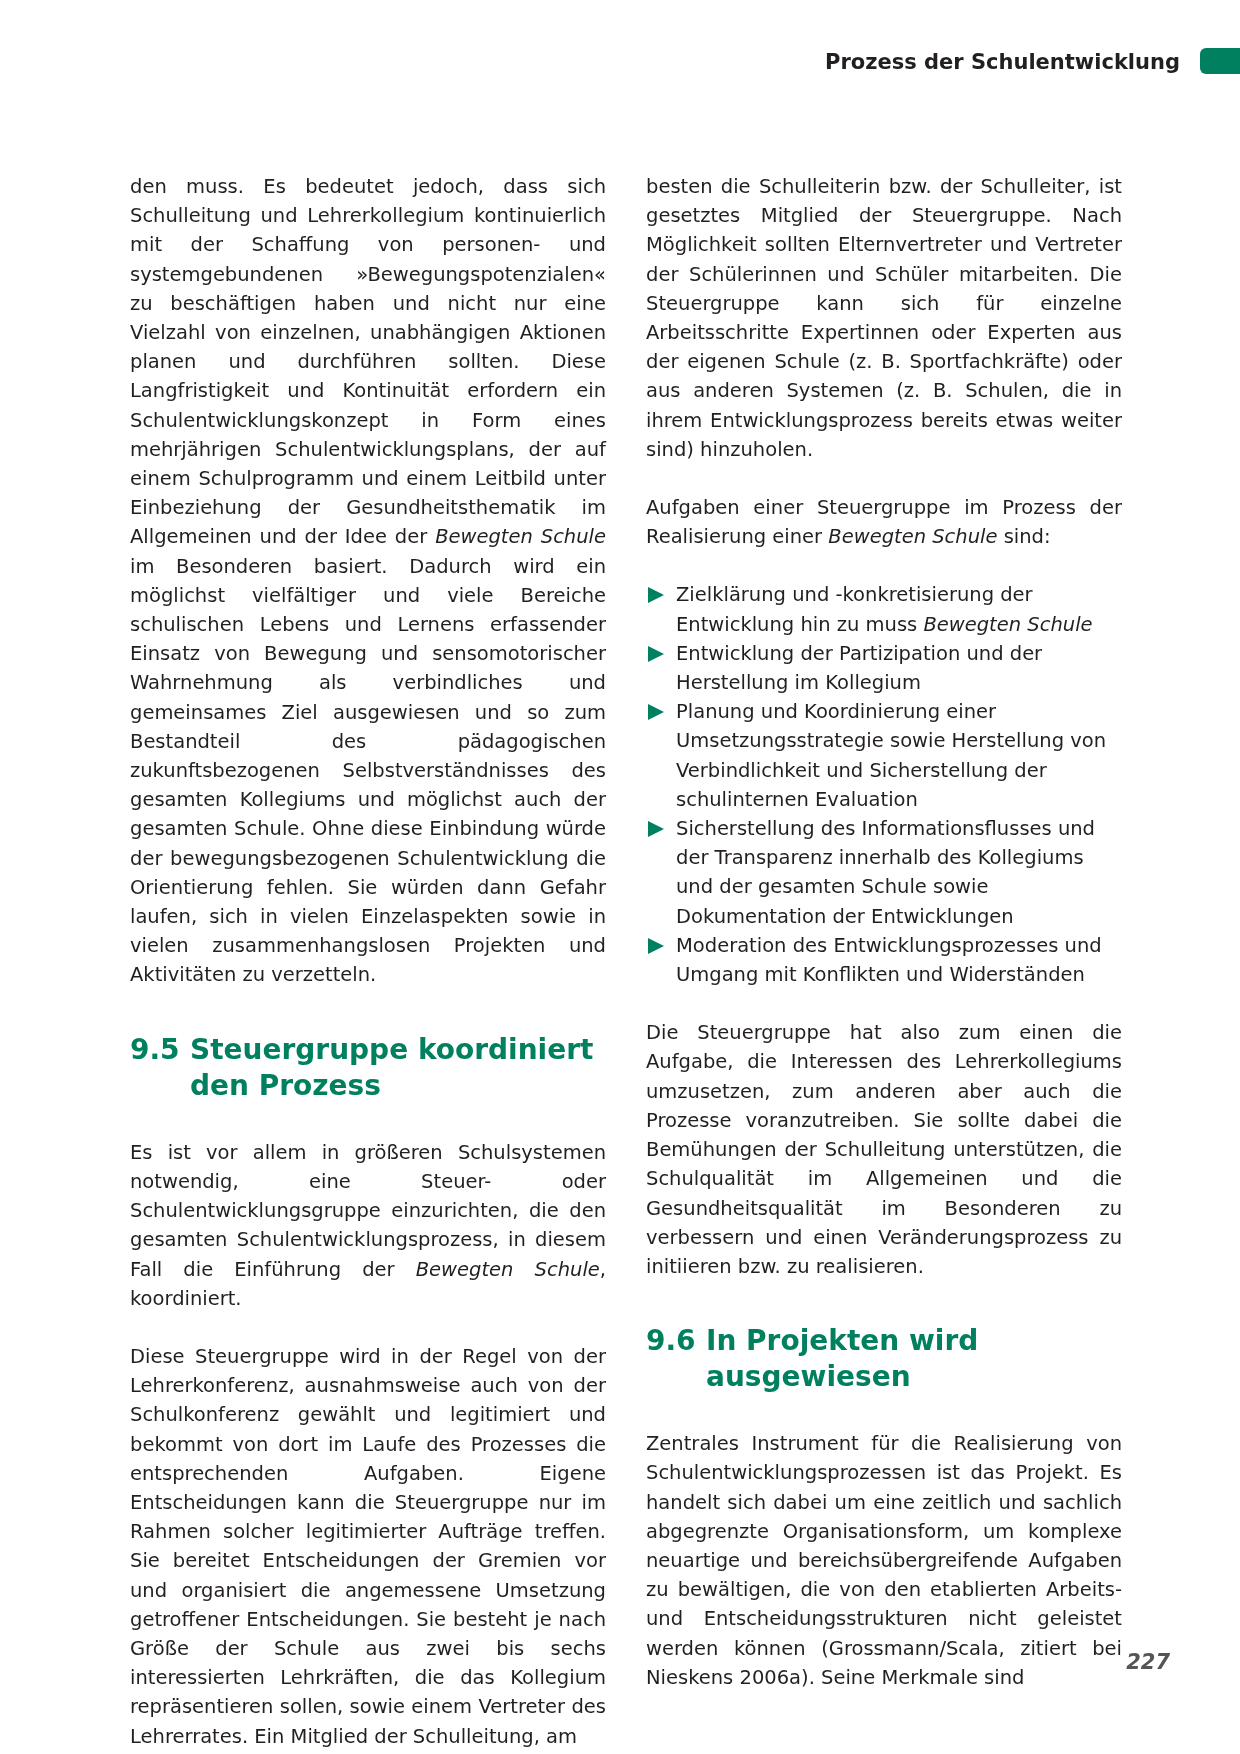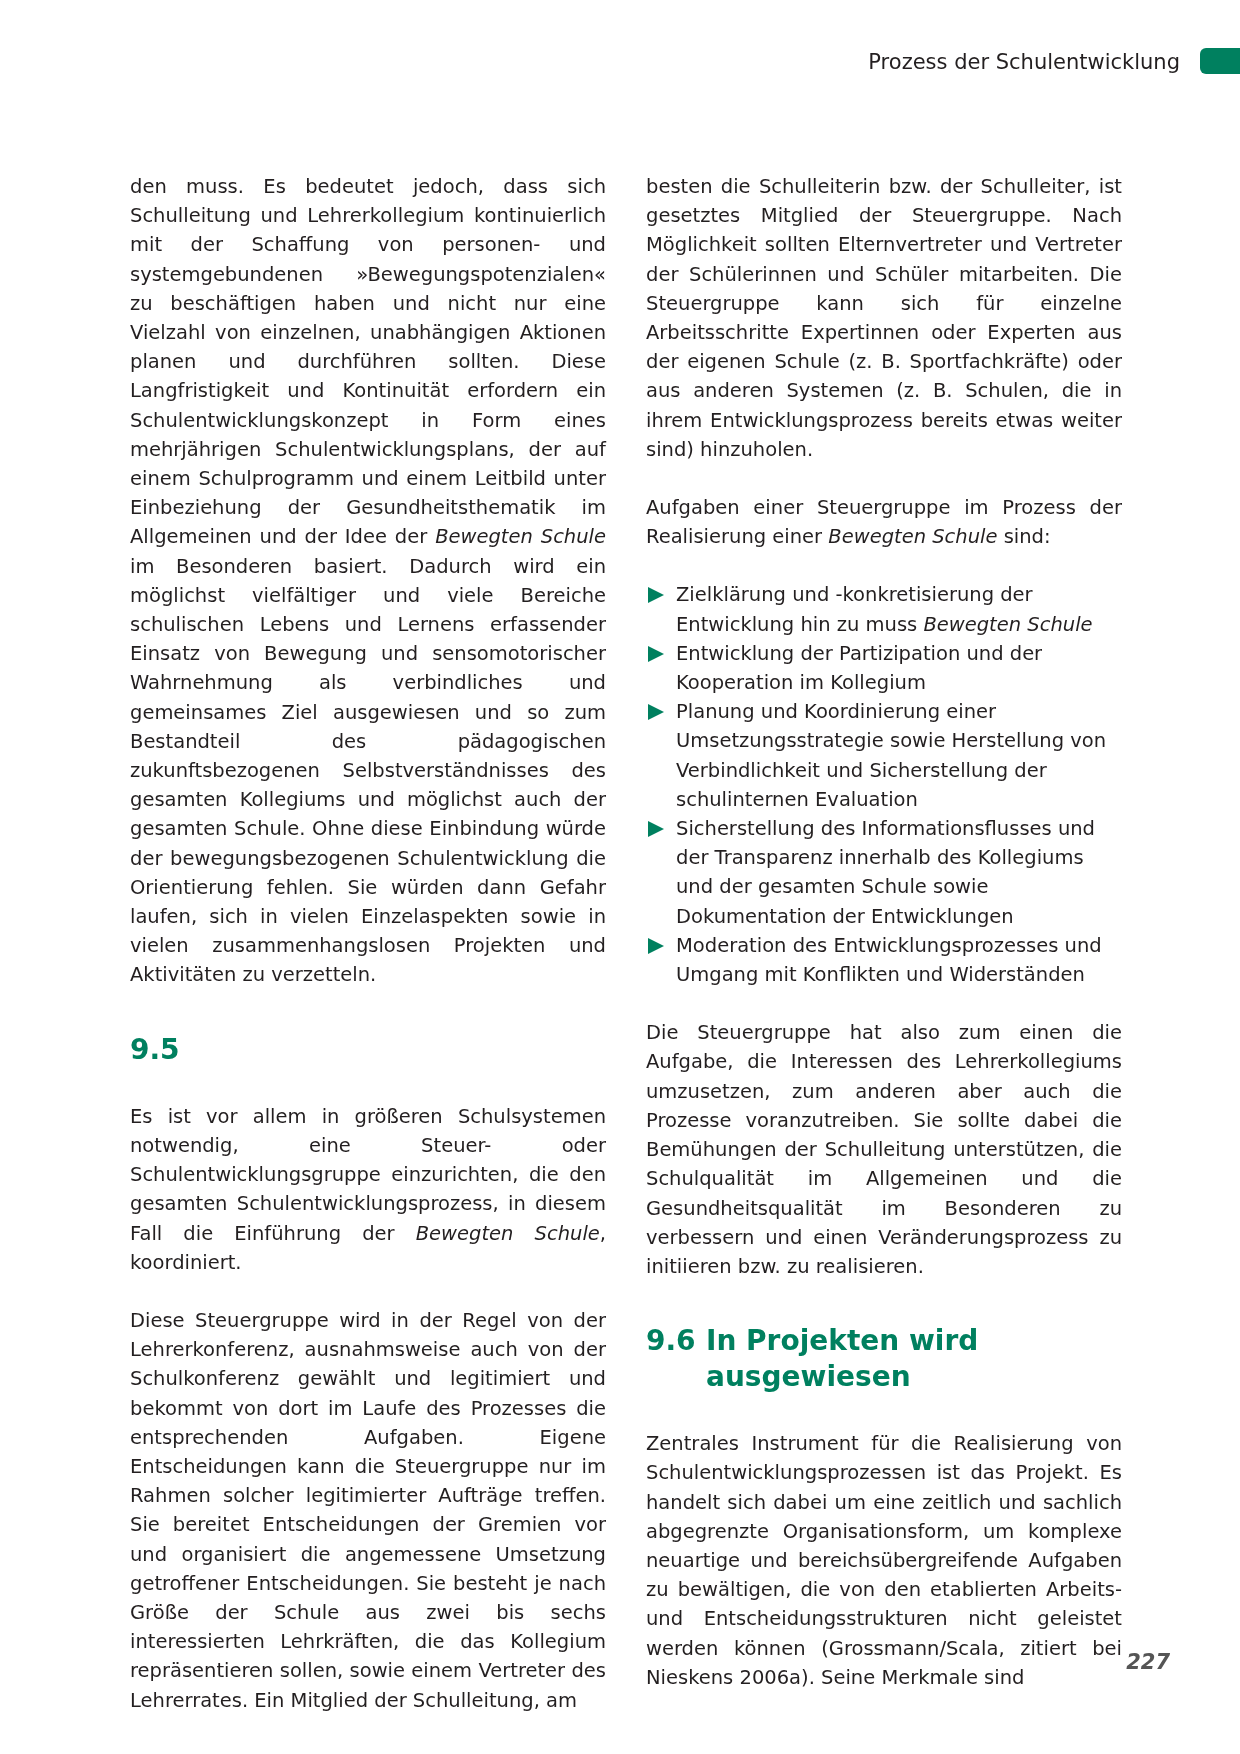--- a/index.html
+++ b/index.html
@@ -1,18 +1,18 @@
 <!DOCTYPE html>
 <html><head>
 <meta charset="utf-8">
 <style>
   html, body { margin:0; padding:0; background:#fff; }
   body { width:1240px; height:1754px; position:relative; overflow:hidden;
          font-family:"DejaVu Sans", sans-serif; color:#231f20; }
-  .running-head { position:absolute; top:50px; right:60px; font-size:21px; color:#231f20; }
+  .running-head { position:absolute; top:50px; right:60px; font-size:21px; color:#231f20;font-weight:bold; }
   .head-tab { position:absolute; top:48px; right:0; width:40px; height:26px; background:#00805f; border-radius:6px 0 0 6px; }
   .col { position:absolute; top:160px; width:476px; font-size:19.5px; line-height:29.2px; }
   .col.left { left:130px; }
   .col.right { left:646px; }
   p { margin:12px 0 29px 0; text-align:justify; hyphens:manual; }
   em { font-style:italic; }
   h2 { color:#00805f; font-size:28px; line-height:36px; margin:42px 0 34px 0; font-weight:bold; display:flex; }
   h2 .num { width:60px; flex:none; }
   ul { list-style:none; padding:0; margin:0 0 29px 0; }
   li { position:relative; padding-left:30px; }
@@ -22,31 +22,32 @@
 </head>
 <body>
 
 <div class="running-head">Prozess der Schulentwicklung</div>
 <div class="head-tab"></div>
 
 <div class="col left">
   <p><span>den muss. Es bedeutet jedoch, dass sich Schulleitung und Lehrerkollegium kontinuierlich mit der Schaffung von personen- und systemgebundenen »Bewegungspotenzialen« zu beschäftigen haben und nicht nur eine Vielzahl von einzelnen, unabhängigen Aktionen planen und durchführen sollten. Diese Langfristigkeit und Kontinuität erfordern ein Schulentwicklungskonzept in Form eines mehrjährigen Schulentwicklungsplans, der auf einem Schulprogramm und einem Leitbild unter Einbeziehung der Gesundheitsthematik im Allgemeinen und der Idee der </span><em>Bewegten Schule</em><span> im Besonderen basiert. Dadurch wird ein möglichst vielfältiger und viele Bereiche schulischen Lebens und Lernens erfassender Einsatz von Bewegung und sensomotorischer Wahrnehmung als verbindliches und gemeinsames Ziel ausgewiesen und so zum Bestandteil des pädagogischen zukunftsbezogenen Selbstverständnisses des gesamten Kollegiums und möglichst auch der gesamten Schule. Ohne diese Einbindung würde der bewegungsbezogenen Schulentwicklung die Orientierung fehlen. Sie würden dann Gefahr laufen, sich in vielen Einzelaspekten sowie in vielen zusammenhangslosen Projekten und Aktivitäten zu verzetteln.</span></p>
   <h2>
       <span class="num">9.5</span>
+      <span>Steuergruppe koordiniert den Prozess</span>
     </h2>
   <p><span>Es ist vor allem in größeren Schulsystemen notwendig, eine Steuer- oder Schulentwicklungsgruppe einzurichten, die den gesamten Schulentwicklungsprozess, in diesem Fall die Einführung der </span><em>Bewegten Schule</em><span>, koordiniert.</span></p>
   <p>Diese Steuergruppe wird in der Regel von der Lehrerkonferenz, ausnahmsweise auch von der Schulkonferenz gewählt und legitimiert und bekommt von dort im Laufe des Prozesses die entsprechenden Aufgaben. Eigene Entscheidungen kann die Steuergruppe nur im Rahmen solcher legitimierter Aufträge treffen. Sie bereitet Entscheidungen der Gremien vor und organisiert die angemessene Umsetzung getroffener Entscheidungen. Sie besteht je nach Größe der Schule aus zwei bis sechs interessierten Lehrkräften, die das Kollegium repräsentieren sollen, sowie einem Vertreter des Lehrerrates. Ein Mitglied der Schulleitung, am</p>
 </div>
 
 <div class="col right">
   <p>besten die Schulleiterin bzw. der Schulleiter, ist gesetztes Mitglied der Steuergruppe. Nach Möglichkeit sollten Elternvertreter und Vertreter der Schülerinnen und Schüler mitarbeiten. Die Steuergruppe kann sich für einzelne Arbeitsschritte Expertinnen oder Experten aus der eigenen Schule (z. B. Sportfachkräfte) oder aus anderen Systemen (z. B. Schulen, die in ihrem Entwicklungsprozess bereits etwas weiter sind) hinzuholen.</p>
   <p><span>Aufgaben einer Steuergruppe im Prozess der Realisierung einer </span><em>Bewegten Schule</em><span> sind:</span></p>
   <ul>
     <li><span class="tri"></span><span>Zielklärung und -konkretisierung der Entwicklung hin zu muss </span><em>Bewegten Schule</em></li>
-    <li><span class="tri"></span><span>Entwicklung der Partizipation und der Kooperation im Kollegium</span></li>
+    <li><span class="tri"></span><span>Entwicklung der Partizipation und der Herstellung im Kollegium</span></li>
     <li><span class="tri"></span><span>Planung und Koordinierung einer Umsetzungsstrategie sowie Herstellung von Verbindlichkeit und Sicherstellung der schulinternen Evaluation</span></li>
     <li><span class="tri"></span><span>Sicherstellung des Informationsflusses und der Transparenz innerhalb des Kollegiums und der gesamten Schule sowie Dokumentation der Entwicklungen</span></li>
     <li><span class="tri"></span><span>Moderation des Entwicklungsprozesses und Umgang mit Konflikten und Widerständen</span></li>
   </ul>
   <p>Die Steuergruppe hat also zum einen die Aufgabe, die Interessen des Lehrerkollegiums umzusetzen, zum anderen aber auch die Prozesse voranzutreiben. Sie sollte dabei die Bemühungen der Schulleitung unterstützen, die Schulqualität im Allgemeinen und die Gesundheitsqualität im Besonderen zu verbessern und einen Veränderungsprozess zu initiieren bzw. zu realisieren.</p>
   <h2>
       <span class="num">9.6</span>
       <span>In Projekten wird ausgewiesen</span>
     </h2>
   <p>Zentrales Instrument für die Realisierung von Schulentwicklungsprozessen ist das Projekt. Es handelt sich dabei um eine zeitlich und sachlich abgegrenzte Organisationsform, um komplexe neuartige und bereichsübergreifende Aufgaben zu bewältigen, die von den etablierten Arbeits- und Entscheidungsstrukturen nicht geleistet werden können (Grossmann/Scala, zitiert bei Nieskens 2006a). Seine Merkmale sind</p>

